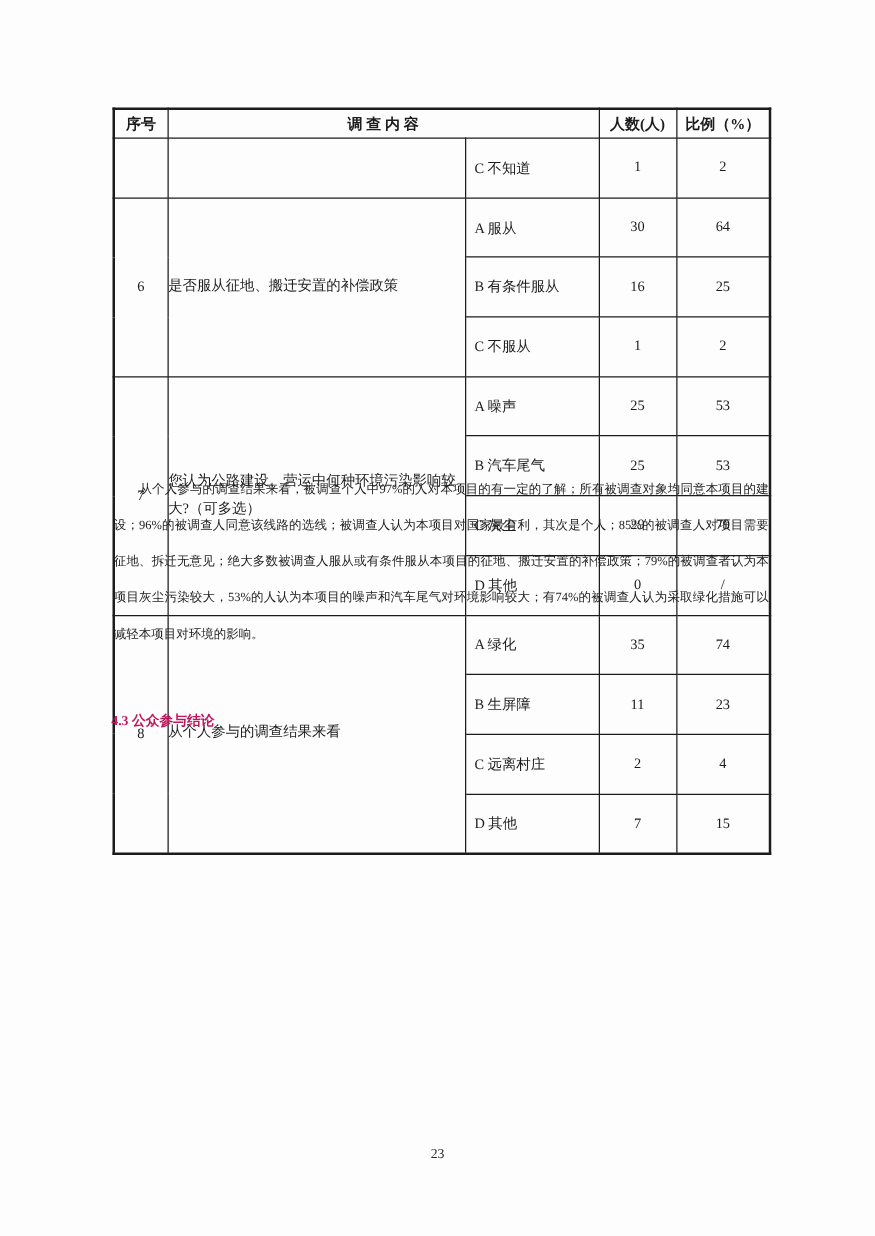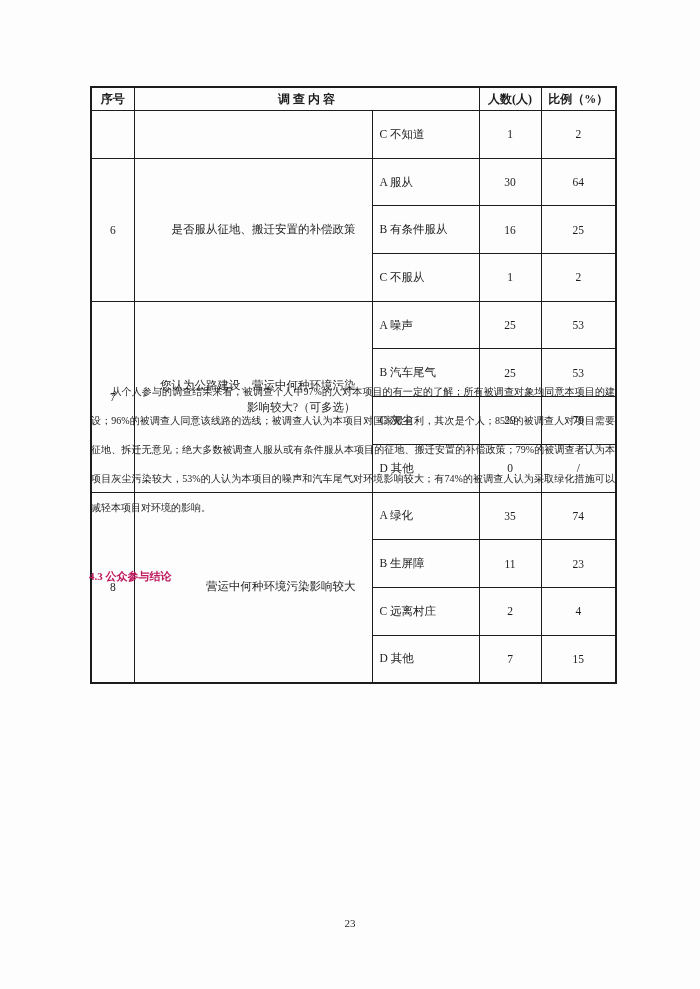--- a/index.html
+++ b/index.html
@@ -33,21 +33,21 @@
     height: 20px;
     font-size: 12px;
   }
   table.survey tbody td { height: 22.7px; }
   .c-seq  { width: 43px; }
   .c-q    { width: 238px; }
   .c-opt  { width: 107px; }
   .c-num  { width: 62px; }
   .c-rat  { width: 75px; }
   td.seq, td.num { text-align: center; }
-  td.q   { text-align: right; padding: 2px 16px; line-height: 1.9; }
+  td.q   { text-align: left; padding: 2px 0; line-height: 1.9; }
   td.opt { text-align: left; padding: 12px 7px; }
   .para {
     position: absolute;
     left: 91px;
     width: 524px;
     font-size: 10px;
     line-height: 29px;
     text-align: justify;
     text-indent: 2.05em;
     color: #1c1c1c;
@@ -138,21 +138,21 @@
         <td class="num">79</td>
       </tr>
       <tr>
         <td class="opt">D 其他</td>
         <td class="num">0</td>
         <td class="num">/</td>
       </tr>
 
       <tr>
         <td class="seq" rowspan="4">8</td>
-        <td class="q" rowspan="4">营运中何种环境污染影响较大</td>
+        <td class="q" rowspan="4">从个人参与的调查结果来看</td>
         <td class="opt">A 绿化</td>
         <td class="num">35</td>
         <td class="num">74</td>
       </tr>
       <tr>
         <td class="opt">B 生屏障</td>
         <td class="num">11</td>
         <td class="num">23</td>
       </tr>
       <tr>

